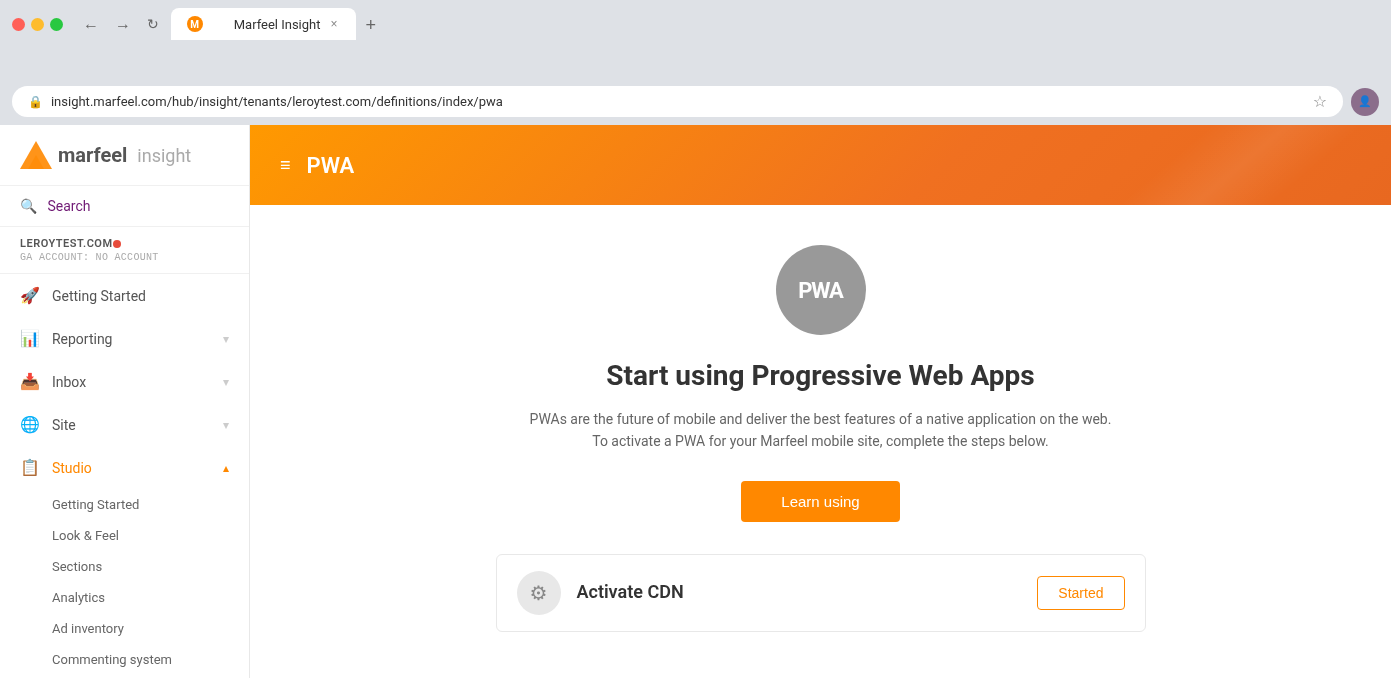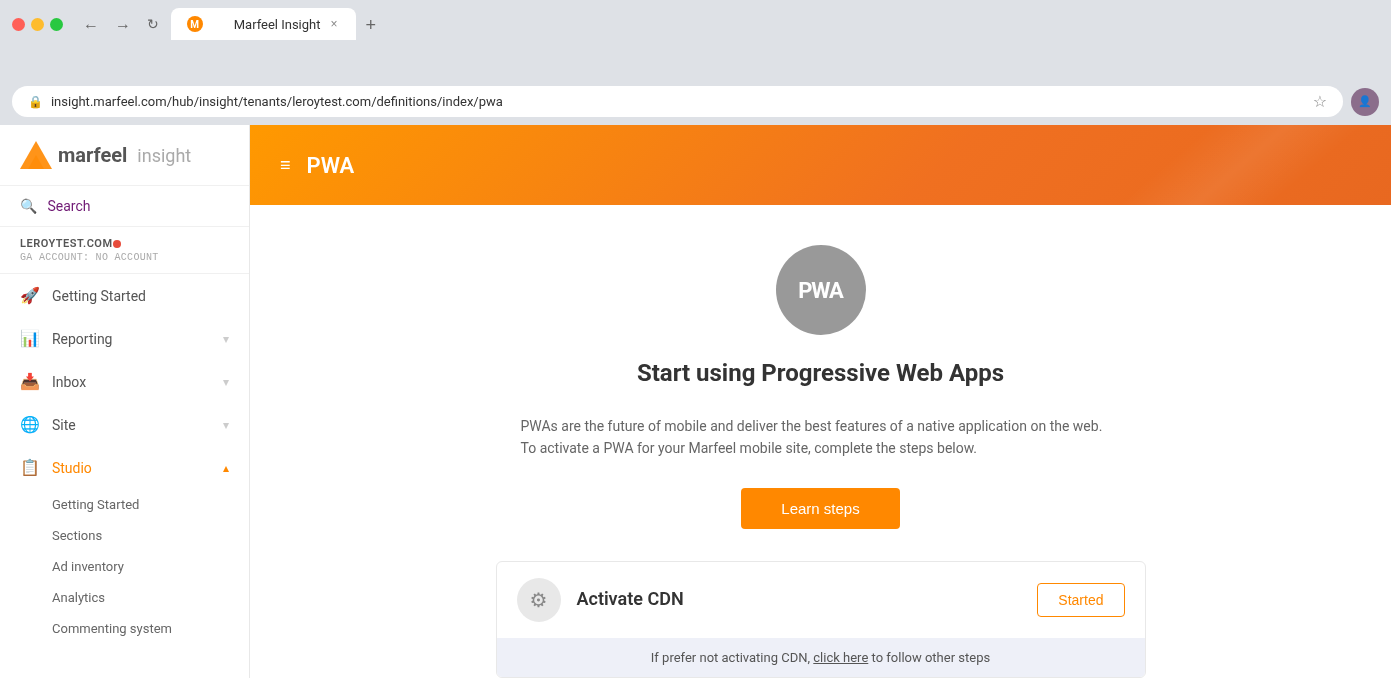--- a/index.html
+++ b/index.html
@@ -287,30 +287,30 @@
       justify-content: center;
       margin-bottom: 24px;
     }
     .pwa-icon-text {
       color: white;
       font-size: 22px;
       font-weight: 700;
       letter-spacing: -1px;
     }
     .pwa-title {
-      font-size: 24px;
+      font-size: 28px;
       font-weight: 700;
       color: #333;
-      margin-bottom: 28px;
+      margin-bottom: 16px;
       text-align: center;
     }
     .pwa-description {
       font-size: 14px;
       color: #666;
-      text-align: left;
+      text-align: center;
       max-width: 600px;
       line-height: 1.6;
       margin-bottom: 28px;
     }
     .learn-more-btn {
       background: #f80;
       color: white;
       border: none;
       padding: 12px 40px;
       border-radius: 4px;
@@ -469,27 +469,30 @@
         <span class="nav-label">Studio</span>
       </div>
       <span class="chevron" style="color:#f80">▴</span>
     </div>
 
     <div class="sub-nav">
       <div class="sub-nav-item">
         <span>Getting Started</span>
       </div>
       <div class="sub-nav-item">
+        <span>Look &amp; Feel</span>
+      </div>
+      <div class="sub-nav-item">
         <span>Sections</span>
       </div>
       <div class="sub-nav-item">
+        <span>Analytics</span>
+      </div>
+      <div class="sub-nav-item">
         <span>Ad inventory</span>
-      </div>
-      <div class="sub-nav-item">
-        <span>Analytics</span>
       </div>
       <div class="sub-nav-item">
         <span>Commenting system</span>
       </div>
       <div class="sub-nav-item">
         
       </div>
 
     </div>
 
@@ -505,34 +508,29 @@
     <div class="pwa-content">
 
       <div class="pwa-icon-circle">
         <span class="pwa-icon-text">PWA</span>
       </div>
 
       <h1 class="pwa-title">Start using Progressive Web Apps</h1>
 
       <p class="pwa-description">PWAs are the future of mobile and deliver the best features of a native application on the web. To activate a PWA for your Marfeel mobile site, complete the steps below.</p>
 
-      <button class="learn-more-btn">Learn steps</button>
+      <button class="learn-more-btn">Learn using</button>
 
       <div class="cdn-card">
         <div class="cdn-card-inner">
           <div class="cdn-icon-circle">
             <span class="cdn-icon">⚙</span>
           </div>
           <div class="cdn-info">
             <div class="cdn-title">Activate CDN</div>
           </div>
           <button class="activate-btn">Started</button>
         </div>
-        <div class="cdn-note">
-          <span>If prefer not activating CDN,</span>
-          <a>click here</a>
-          <span>to follow other steps</span>
-        </div>
       </div>
 
     </div>
   </div>
 </div>
 
 </body></html>

